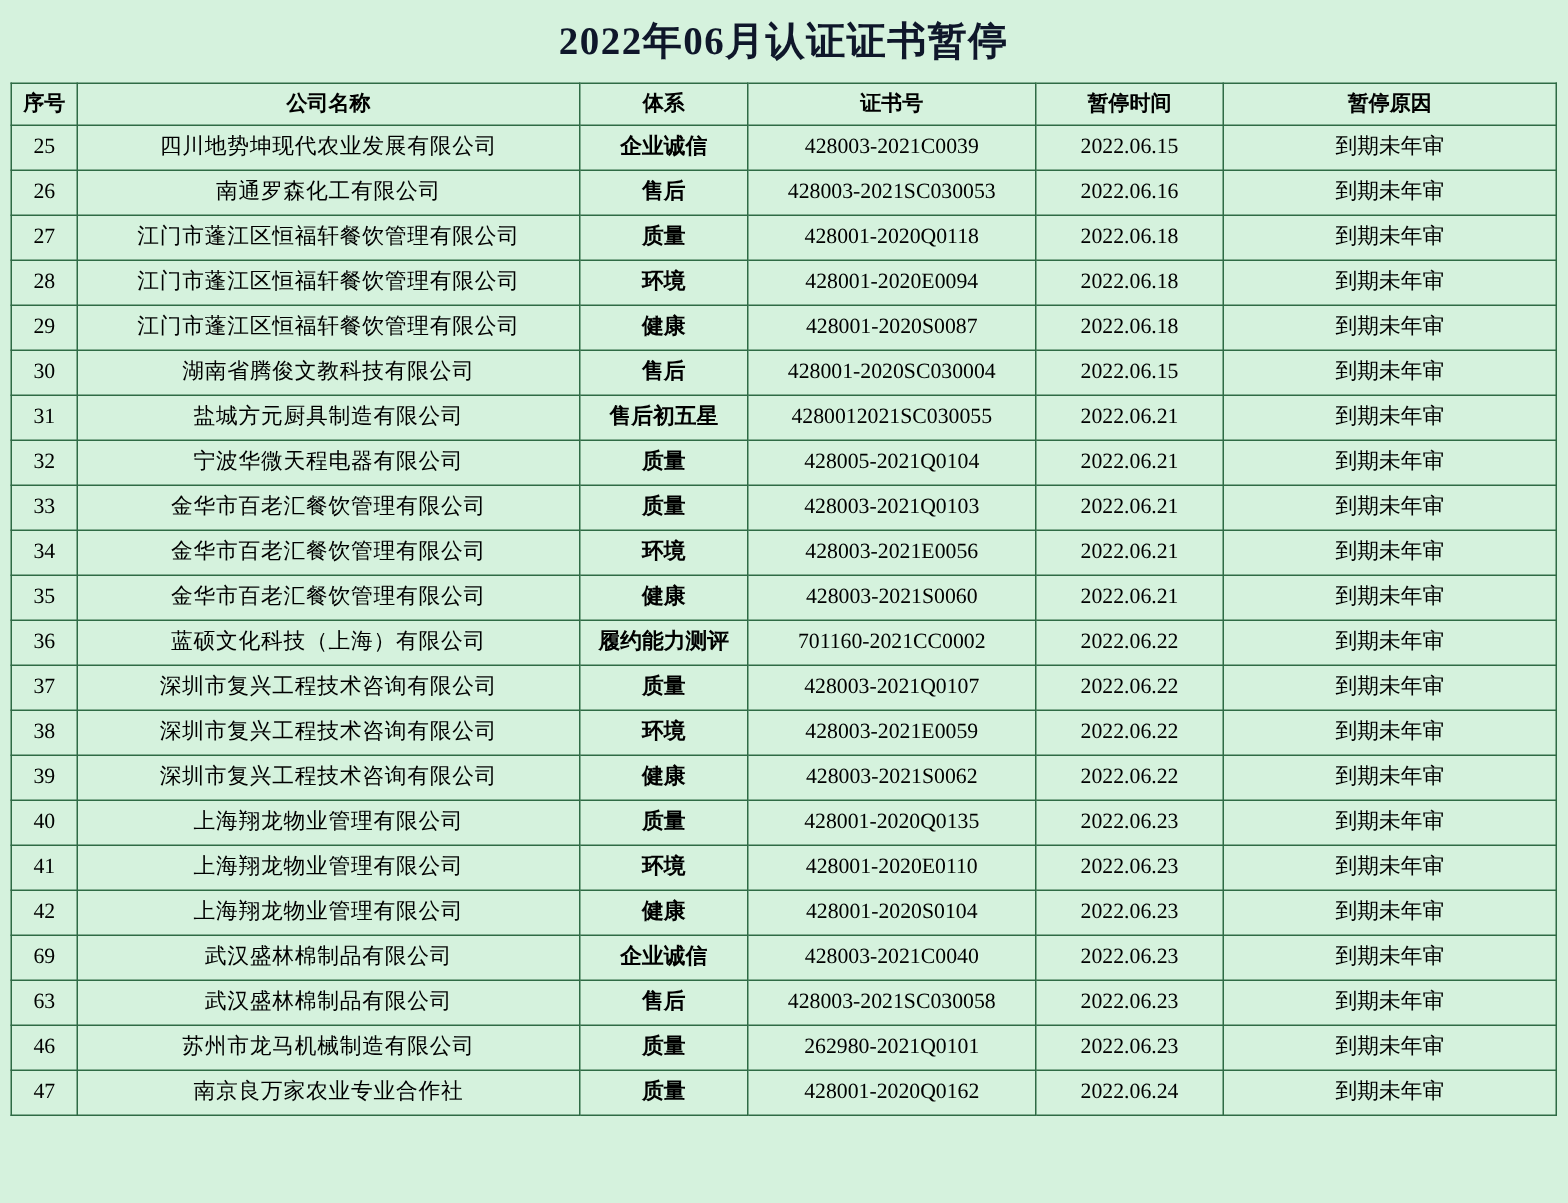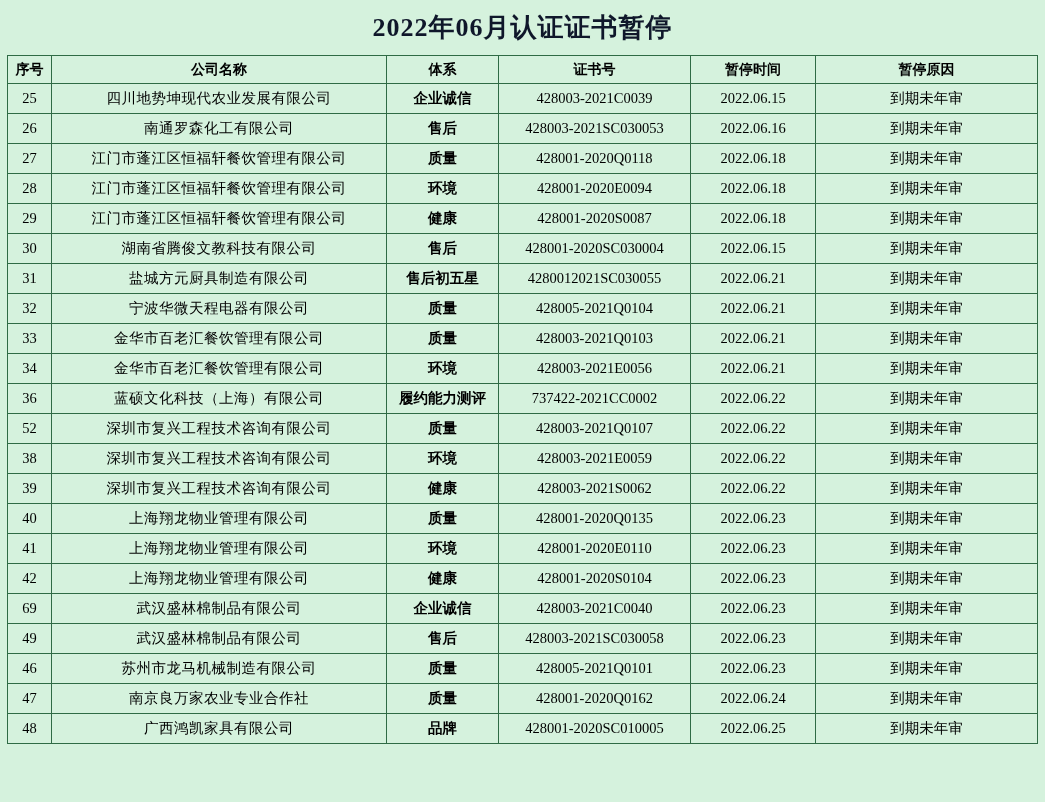--- a/index.html
+++ b/index.html
@@ -175,29 +175,37 @@
         </tr>
         <tr>
           <td class="col-idx">34</td>
           <td class="col-name">金华市百老汇餐饮管理有限公司</td>
           <td class="col-sys">环境</td>
           <td class="col-cert">428003-2021E0056</td>
           <td class="col-date">2022.06.21</td>
           <td class="col-reason">到期未年审</td>
         </tr>
         <tr>
+          <td class="col-idx">35</td>
+          <td class="col-name">金华市百老汇餐饮管理有限公司</td>
+          <td class="col-sys">健康</td>
+          <td class="col-cert">428003-2021S0060</td>
+          <td class="col-date">2022.06.21</td>
+          <td class="col-reason">到期未年审</td>
+        </tr>
+        <tr>
           <td class="col-idx">36</td>
           <td class="col-name">蓝硕文化科技（上海）有限公司</td>
           <td class="col-sys">履约能力测评</td>
-          <td class="col-cert">737422-2021CC0002</td>
-          <td class="col-date">2022.06.22</td>
-          <td class="col-reason">到期未年审</td>
-        </tr>
-        <tr>
-          <td class="col-idx">52</td>
+          <td class="col-cert">701160-2021CC0002</td>
+          <td class="col-date">2022.06.22</td>
+          <td class="col-reason">到期未年审</td>
+        </tr>
+        <tr>
+          <td class="col-idx">37</td>
           <td class="col-name">深圳市复兴工程技术咨询有限公司</td>
           <td class="col-sys">质量</td>
           <td class="col-cert">428003-2021Q0107</td>
           <td class="col-date">2022.06.22</td>
           <td class="col-reason">到期未年审</td>
         </tr>
         <tr>
           <td class="col-idx">38</td>
           <td class="col-name">深圳市复兴工程技术咨询有限公司</td>
           <td class="col-sys">环境</td>
@@ -239,46 +247,38 @@
         </tr>
         <tr>
           <td class="col-idx">69</td>
           <td class="col-name">武汉盛林棉制品有限公司</td>
           <td class="col-sys">企业诚信</td>
           <td class="col-cert">428003-2021C0040</td>
           <td class="col-date">2022.06.23</td>
           <td class="col-reason">到期未年审</td>
         </tr>
         <tr>
-          <td class="col-idx">49</td>
+          <td class="col-idx">63</td>
           <td class="col-name">武汉盛林棉制品有限公司</td>
           <td class="col-sys">售后</td>
           <td class="col-cert">428003-2021SC030058</td>
           <td class="col-date">2022.06.23</td>
           <td class="col-reason">到期未年审</td>
         </tr>
         <tr>
           <td class="col-idx">46</td>
           <td class="col-name">苏州市龙马机械制造有限公司</td>
           <td class="col-sys">质量</td>
-          <td class="col-cert">428005-2021Q0101</td>
+          <td class="col-cert">262980-2021Q0101</td>
           <td class="col-date">2022.06.23</td>
           <td class="col-reason">到期未年审</td>
         </tr>
         <tr>
           <td class="col-idx">47</td>
           <td class="col-name">南京良万家农业专业合作社</td>
           <td class="col-sys">质量</td>
           <td class="col-cert">428001-2020Q0162</td>
           <td class="col-date">2022.06.24</td>
-          <td class="col-reason">到期未年审</td>
-        </tr>
-        <tr>
-          <td class="col-idx">48</td>
-          <td class="col-name">广西鸿凯家具有限公司</td>
-          <td class="col-sys">品牌</td>
-          <td class="col-cert">428001-2020SC010005</td>
-          <td class="col-date">2022.06.25</td>
           <td class="col-reason">到期未年审</td>
         </tr>
       </tbody>
   </table>
 </div>
 
 </body></html>

